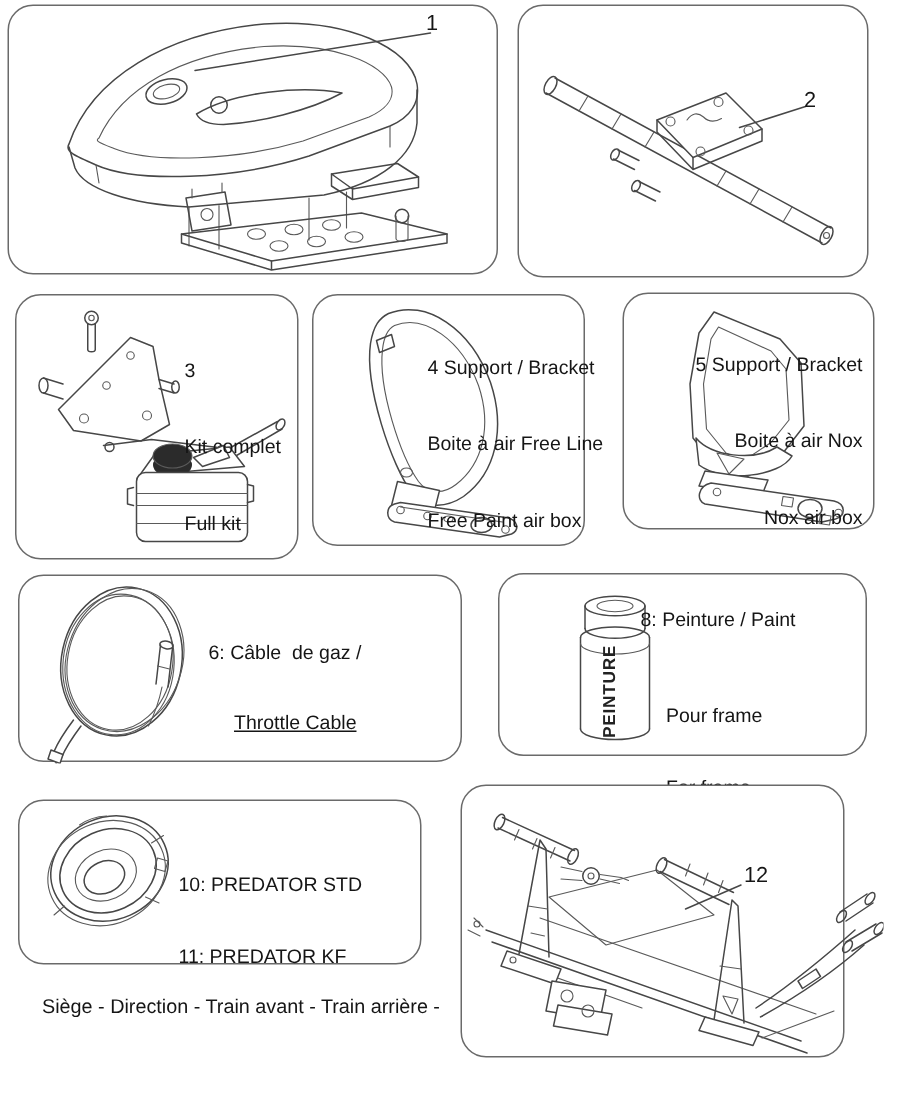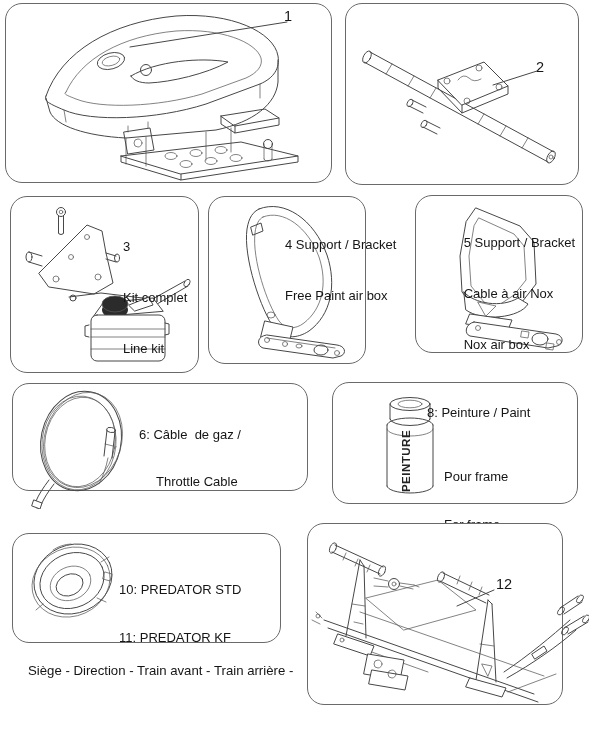--- a/index.html
+++ b/index.html
@@ -4,22 +4,22 @@
 <style>
   html,body{margin:0;padding:0;background:#fff;}
   .page{position:relative;width:600px;height:731px;background:#fff;overflow:hidden;
         font-family:"Liberation Sans",sans-serif;color:#151515;}
   .panel{position:absolute;border:1px solid #6a6a6a;border-radius:17px;background:#fff;box-sizing:border-box;}
   .panel svg{position:absolute;left:0;top:0;}
   .txt{position:absolute;font-size:13px;line-height:17px;color:#151515;white-space:pre;}
   .txt.small{line-height:15.5px;}
   .callout{position:absolute;font-size:14.5px;color:#151515;}
   .footer{position:absolute;left:28px;top:632px;font-size:13.2px;line-height:15.4px;white-space:pre;color:#151515;}
-  .indent{padding-left:17px;}
-  .alignr{text-align:left;}
+  .indent{padding-left:17px;text-decoration:underline;}
+  .alignr{text-align:right;}
   svg *{vector-effect:non-scaling-stroke;}
   svg text{font-family:"Liberation Sans",sans-serif;font-weight:bold;fill:#222;}
   .ln{stroke:#474747;stroke-width:1;fill:none;stroke-linejoin:round;stroke-linecap:round;}
   .lnt{stroke:#5a5a5a;stroke-width:.75;fill:none;stroke-linejoin:round;stroke-linecap:round;}
   .wh{fill:#fff;}
   .dk{fill:#2b2b2b;stroke:none;}
 </style>
 </head>
 <body>
 
@@ -111,43 +111,44 @@
         <ellipse class="lnt" cx="104" cy="107" rx="13" ry="8"></ellipse>
         <path class="wh" d="M118,108 L138,100 L142,108 L124,114 Z"></path>
         <rect class="wh" x="80" y="118" width="74" height="46" rx="6"></rect>
         <path class="lnt" d="M80,132 h74 M80,140 h74 M80,152 h74"></path>
         <path d="M78,128 l-4,1 l0,10 l4,1 M154,126 l4,1 l0,10 l-4,1"></path>
       </g>
     </svg>
     <div class="txt" style="left:112px;top:7px">
       <div>3</div>
       <div>Kit complet</div>
-      <div>Line kit</div>
-    </div>
-  </div>
-
-  <div class="panel" style="left:208px;top:196px;width:158px;height:168px">
+      <div>Full kit</div>
+    </div>
+  </div>
+
+  <div class="panel" style="left:208px;top:196px;width:182px;height:168px">
     <svg width="198" height="168" viewBox="0 0 198 168">
       <g class="ln">
         <path d="M50,12 C75,2 105,22 118,58 C128,88 122,118 100,134 C88,142 74,142 66,132 C52,114 34,60 38,32 C40,20 44,15 50,12 Z"></path>
         <path class="lnt" d="M54,20 C74,12 99,30 110,60 C119,87 113,112 95,126 C86,133 76,132 70,124 C58,107 43,62 46,36 C47,27 50,22 54,20 Z"></path>
         <path d="M42,30 l10,-4 l2,8 l-10,4 Z"></path>
         <ellipse class="lnt" cx="62" cy="118" rx="4" ry="3"></ellipse>
         <path class="wh" d="M56,124 L84,130 L80,146 L52,140 Z"></path>
         <path class="wh" d="M58,138 L128,148 C136,149 138,156 132,159 L124,161 L54,151 C48,149 48,141 54,139 Z"></path>
         <path class="lnt" d="M58,141 L126,151"></path>
         <ellipse cx="112" cy="153" rx="7" ry="5"></ellipse>
         <ellipse class="lnt" cx="90" cy="149" rx="3" ry="2"></ellipse>
         <circle class="lnt" cx="128" cy="156" r="2.5"></circle>
         <circle class="lnt" cx="58" cy="143" r="2.5"></circle>
         <circle class="lnt" cx="76" cy="147" r="2.5"></circle>
       </g>
     </svg>
     <div class="txt" style="left:76px;top:5px">
       <div>4 Support / Bracket</div>
+      <div>Boite à air Free Line</div>
       <div>Free Paint air box</div>
     </div>
   </div>
 
   <div class="panel" style="left:415px;top:195px;width:168px;height:158px">
     <svg width="168" height="158" viewBox="0 0 168 158">
       <g class="ln">
         <path d="M60,12 L104,30 L118,46 L120,88 L106,106 L82,122 L62,116 L46,96 L44,60 L50,26 Z"></path>
         <path class="lnt" d="M63,22 L98,38 L108,50 L110,84 L98,99 L80,111 L68,106 L55,90 L53,60 L58,30 Z"></path>
         <path class="wh" d="M48,96 C58,108 86,112 102,102 L112,108 C104,122 66,126 50,114 Z"></path>
@@ -157,26 +158,26 @@
           <circle class="lnt" cx="72" cy="133" r="2.5"></circle>
         <path class="wh" d="M58,126 L140,138 C148,140 148,148 141,150 L132,152 L54,140 C48,138 49,128 58,126 Z"></path>
         <ellipse cx="124" cy="143" rx="8" ry="6"></ellipse>
         <path class="lnt" d="M106,135 l7,1 l-1,6 l-7,-1 Z M131,147 l7,1 l-1,6 l-7,-1 Z"></path>
         <circle class="lnt" cx="143" cy="146" r="2.5"></circle>
         <circle class="lnt" cx="62" cy="132" r="2.5"></circle>
       </g>
     </svg>
     <div class="txt alignr" style="right:7px;top:4px">
       <div>5 Support / Bracket</div>
-      <div>Cable à air Nox</div>
+      <div>Boite à air Nox</div>
       <div>Nox air box</div>
     </div>
   </div>
 
-  <div class="panel" style="left:12px;top:383px;width:296px;height:108px">
+  <div class="panel" style="left:12px;top:383px;width:296px;height:125px">
     <svg width="296" height="125" viewBox="0 0 296 125">
       <g class="ln">
         <ellipse cx="68" cy="57" rx="40" ry="50" transform="rotate(12 68 57)"></ellipse>
         <ellipse class="lnt" cx="66" cy="59" rx="37" ry="47" transform="rotate(6 66 59)"></ellipse>
         <ellipse class="lnt" cx="70" cy="56" rx="38.5" ry="48.5" transform="rotate(18 70 56)"></ellipse>
         <ellipse class="lnt" cx="67" cy="58" rx="35" ry="45" transform="rotate(10 67 58)"></ellipse>
         <path d="M36,96 C30,104 26,110 23,117 M41,100 C35,108 31,114 28,121"></path>
         <path class="wh" d="M21,116 l8,3 l-2,6 l-8,-3 Z"></path>
         <path class="lnt" d="M24,124 l3,7"></path>
         <path d="M94,46 L91,72 M102,48 L99,74"></path>

